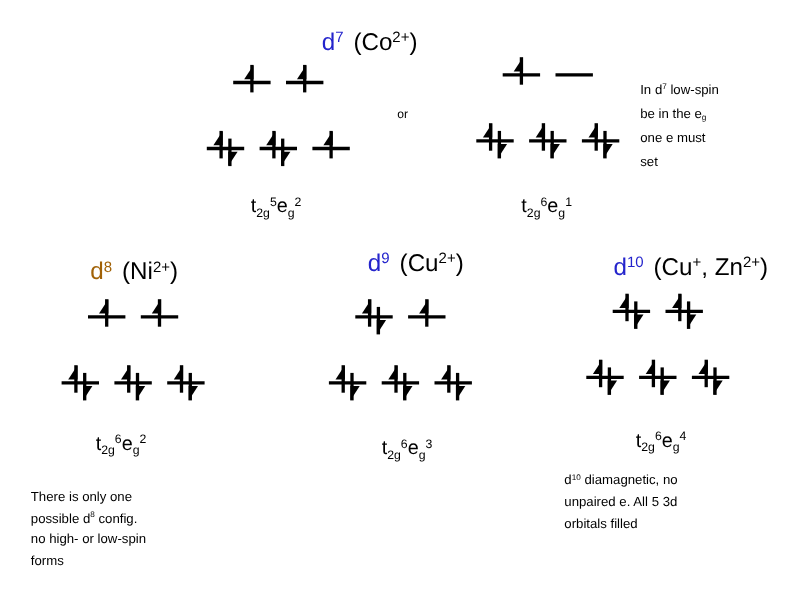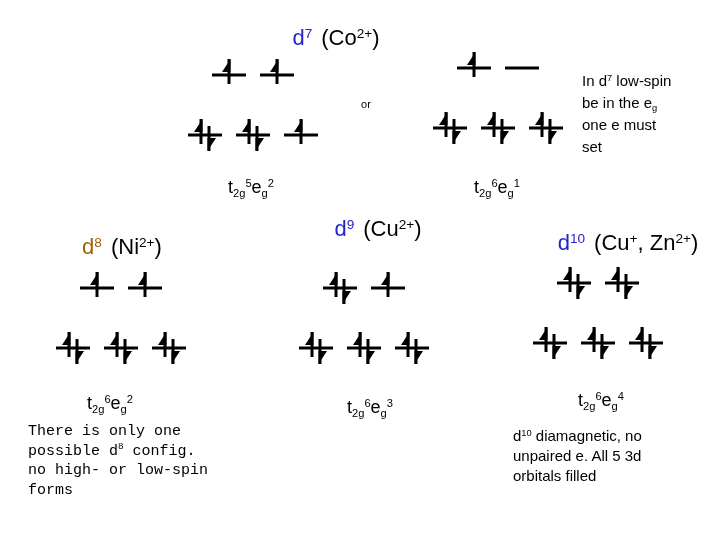--- a/index.html
+++ b/index.html
@@ -5,21 +5,21 @@
   html,body{margin:0;padding:0;background:#ffffff;}
   .slide{
     position:relative;width:720px;height:540px;background:#ffffff;overflow:hidden;
     font-family:"Liberation Sans",sans-serif;color:#000;
   }
   .abs{position:absolute;}
   .title{font-size:22px;text-align:center;white-space:nowrap;}
   .title .dsym{margin-right:9px;}
   .blue{}
   .config{font-size:18px;text-align:center;white-space:nowrap;margin-top:16px;}
-  .note{font-size:15px;white-space:nowrap;}
+  .note{font-size:12px;white-space:nowrap;}
   .note .note-line{display:block;}
   .or{font-size:11px;text-align:center;}
   sup{font-size:62%;line-height:0;position:relative;top:-0.55em;vertical-align:baseline;}
   sub{font-size:62%;line-height:0;position:relative;top:0.32em;vertical-align:baseline;}
   svg.orbitals{display:block;overflow:visible;}
 </style>
 </head>
 <body>
 
 <div class="slide" style="background: rgb(255, 255, 255);">
@@ -108,28 +108,28 @@
       <polygon points="75.5,98 84,85 75.5,85" fill="#000000"></polygon>
       <line x1="104" y1="82" x2="138" y2="82" stroke="#000000" stroke-width="3"></line>
       <line x1="117" y1="66" x2="117" y2="91" stroke="#000000" stroke-width="3"></line>
       <polygon points="118.5,66 110,79 118.5,79" fill="#000000"></polygon>
       <line x1="125" y1="73" x2="125" y2="98" stroke="#000000" stroke-width="3"></line>
       <polygon points="123.5,98 132,85 123.5,85" fill="#000000"></polygon>
     </svg>
 
   <div class="abs config" style="left:30px;top:377px;width:160px;"><span>t</span><sub>2g</sub><sup>6</sup><span>e</span><sub>g</sub><sup>2</sup></div>
 
-  <div class="abs note" style="left:28px;top:422px;line-height:19.5px;font-family:Liberation Mono, monospace;">
+  <div class="abs note" style="left:28px;top:442px;line-height:19.5px;">
     <span class="note-line"><span>There is only one</span></span>
     <span class="note-line"><span>possible d</span><sup>8</sup><span> config.</span></span>
     <span class="note-line"><span>no high- or low-spin</span></span>
     <span class="note-line"><span>forms</span></span>
   </div>
 
-  <div class="abs title" style="left:293px;top:216px;width:170px;">
+  <div class="abs title" style="left:293px;top:226px;width:170px;">
     <span class="blue dsym" style="color: rgb(36, 36, 204);"><span>d</span><sup>9</sup></span><span><span>(Cu</span><sup>2+</sup><span>)</span></span>
   </div>
 
   <svg class="abs orbitals" style="left:291px;top:266px;" width="146" height="100" viewBox="0 0 146 100">
       <line x1="32" y1="22" x2="66" y2="22" stroke="#000000" stroke-width="3"></line>
       <line x1="45" y1="6" x2="45" y2="31" stroke="#000000" stroke-width="3"></line>
       <polygon points="46.5,6 38,19 46.5,19" fill="#000000"></polygon>
       <line x1="53" y1="13" x2="53" y2="38" stroke="#000000" stroke-width="3"></line>
       <polygon points="51.5,38 60,25 51.5,25" fill="#000000"></polygon>
       <line x1="80" y1="22" x2="114" y2="22" stroke="#000000" stroke-width="3"></line>

